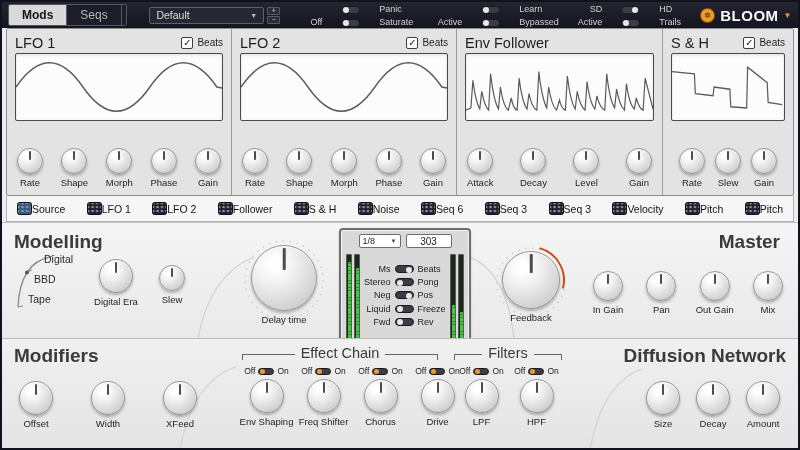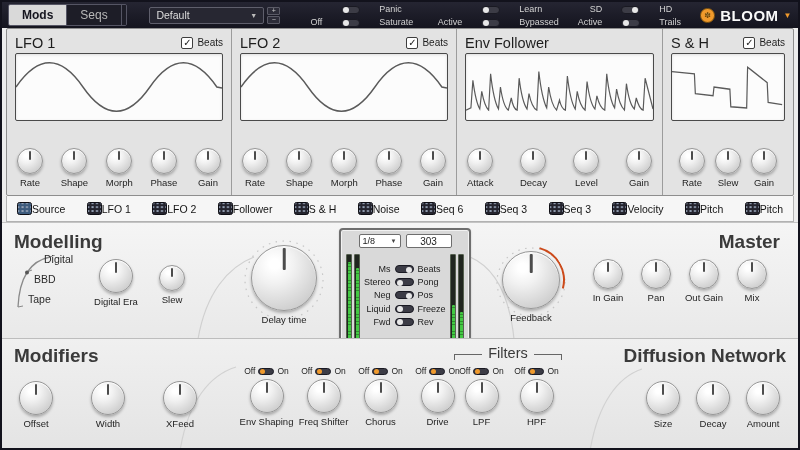--- a/index.html
+++ b/index.html
@@ -82,21 +82,21 @@
   .mo0{left:28px;top:0}
   .mo1{left:18px;top:20px}
   .mo2{left:12px;top:40px}
   .kg.abs{position:absolute}
   #k-era{left:84px;top:36px;width:60px}
   #k-slew{left:148px;top:42px;width:44px}
   #k-delay{left:228px;top:22px;width:108px}
   #k-fb{left:486px;top:28px;width:86px}
   .fb-arc{position:absolute;width:68px;height:68px;left:9px;top:-5px;border-radius:50%;
     border:2px solid transparent;border-right-color:#cc4a1a;transform:rotate(-30deg);pointer-events:none}
-  .master-row{position:absolute;right:6px;top:36px;width:208px;display:flex;justify-content:flex-start}
+  .master-row{position:absolute;right:6px;top:48px;width:208px;display:flex;justify-content:space-between}
   .master-row .kg{width:48px}
 
   .cpanel{position:absolute;left:337px;top:5px;width:132px;height:130px;border:2px solid #6e6e6e;border-radius:4px;
     background:#d9d9d9;box-shadow:inset 0 0 0 1px #f2f2f2,0 1px 2px rgba(0,0,0,.2);padding:4px 0}
   .cp-top{display:flex;justify-content:center;gap:5px}
   .division{width:42px;height:14px;background:#fff;border:1px solid #6e6e6e;border-radius:2px;font-size:9px;color:#222;
     display:flex;align-items:center;justify-content:space-between;padding:0 3px}
   .division .caret{font-size:6px;color:#444}
   .tdisp{width:46px;height:14px;background:#fff;border:1px solid #6e6e6e;border-radius:2px;font-size:10px;color:#222;
     display:flex;align-items:center;justify-content:center}
@@ -519,20 +519,25 @@
 
   <section class="bottom">
     <svg class="decor" width="800" height="112">
       <path d="M178,112 C186,62 208,36 234,28" fill="none" stroke="#d2d2d2" stroke-width="1.2"></path>
       <path d="M588,112 C596,64 616,38 640,30" fill="none" stroke="#d2d2d2" stroke-width="1.2"></path>
     </svg>
 
     <h2 class="sec-title" style="left:12px;top:6px">Modifiers</h2>
     <h2 class="sec-title" style="right:12px;top:6px">Diffusion Network</h2>
 
+    <div class="bracket" id="ec-bracket">
+      <span class="bline l"></span>
+      <span>Effect Chain</span>
+      <span class="bline r"></span>
+    </div>
     <div class="bracket" id="flt-bracket">
       <span class="bline l"></span>
       <span>Filters</span>
       <span class="bline r"></span>
     </div>
 
     <div class="mod-row">
       <div class="kg">
           <span class="kn k34"></span>
           <span class="klbl">Offset</span>

